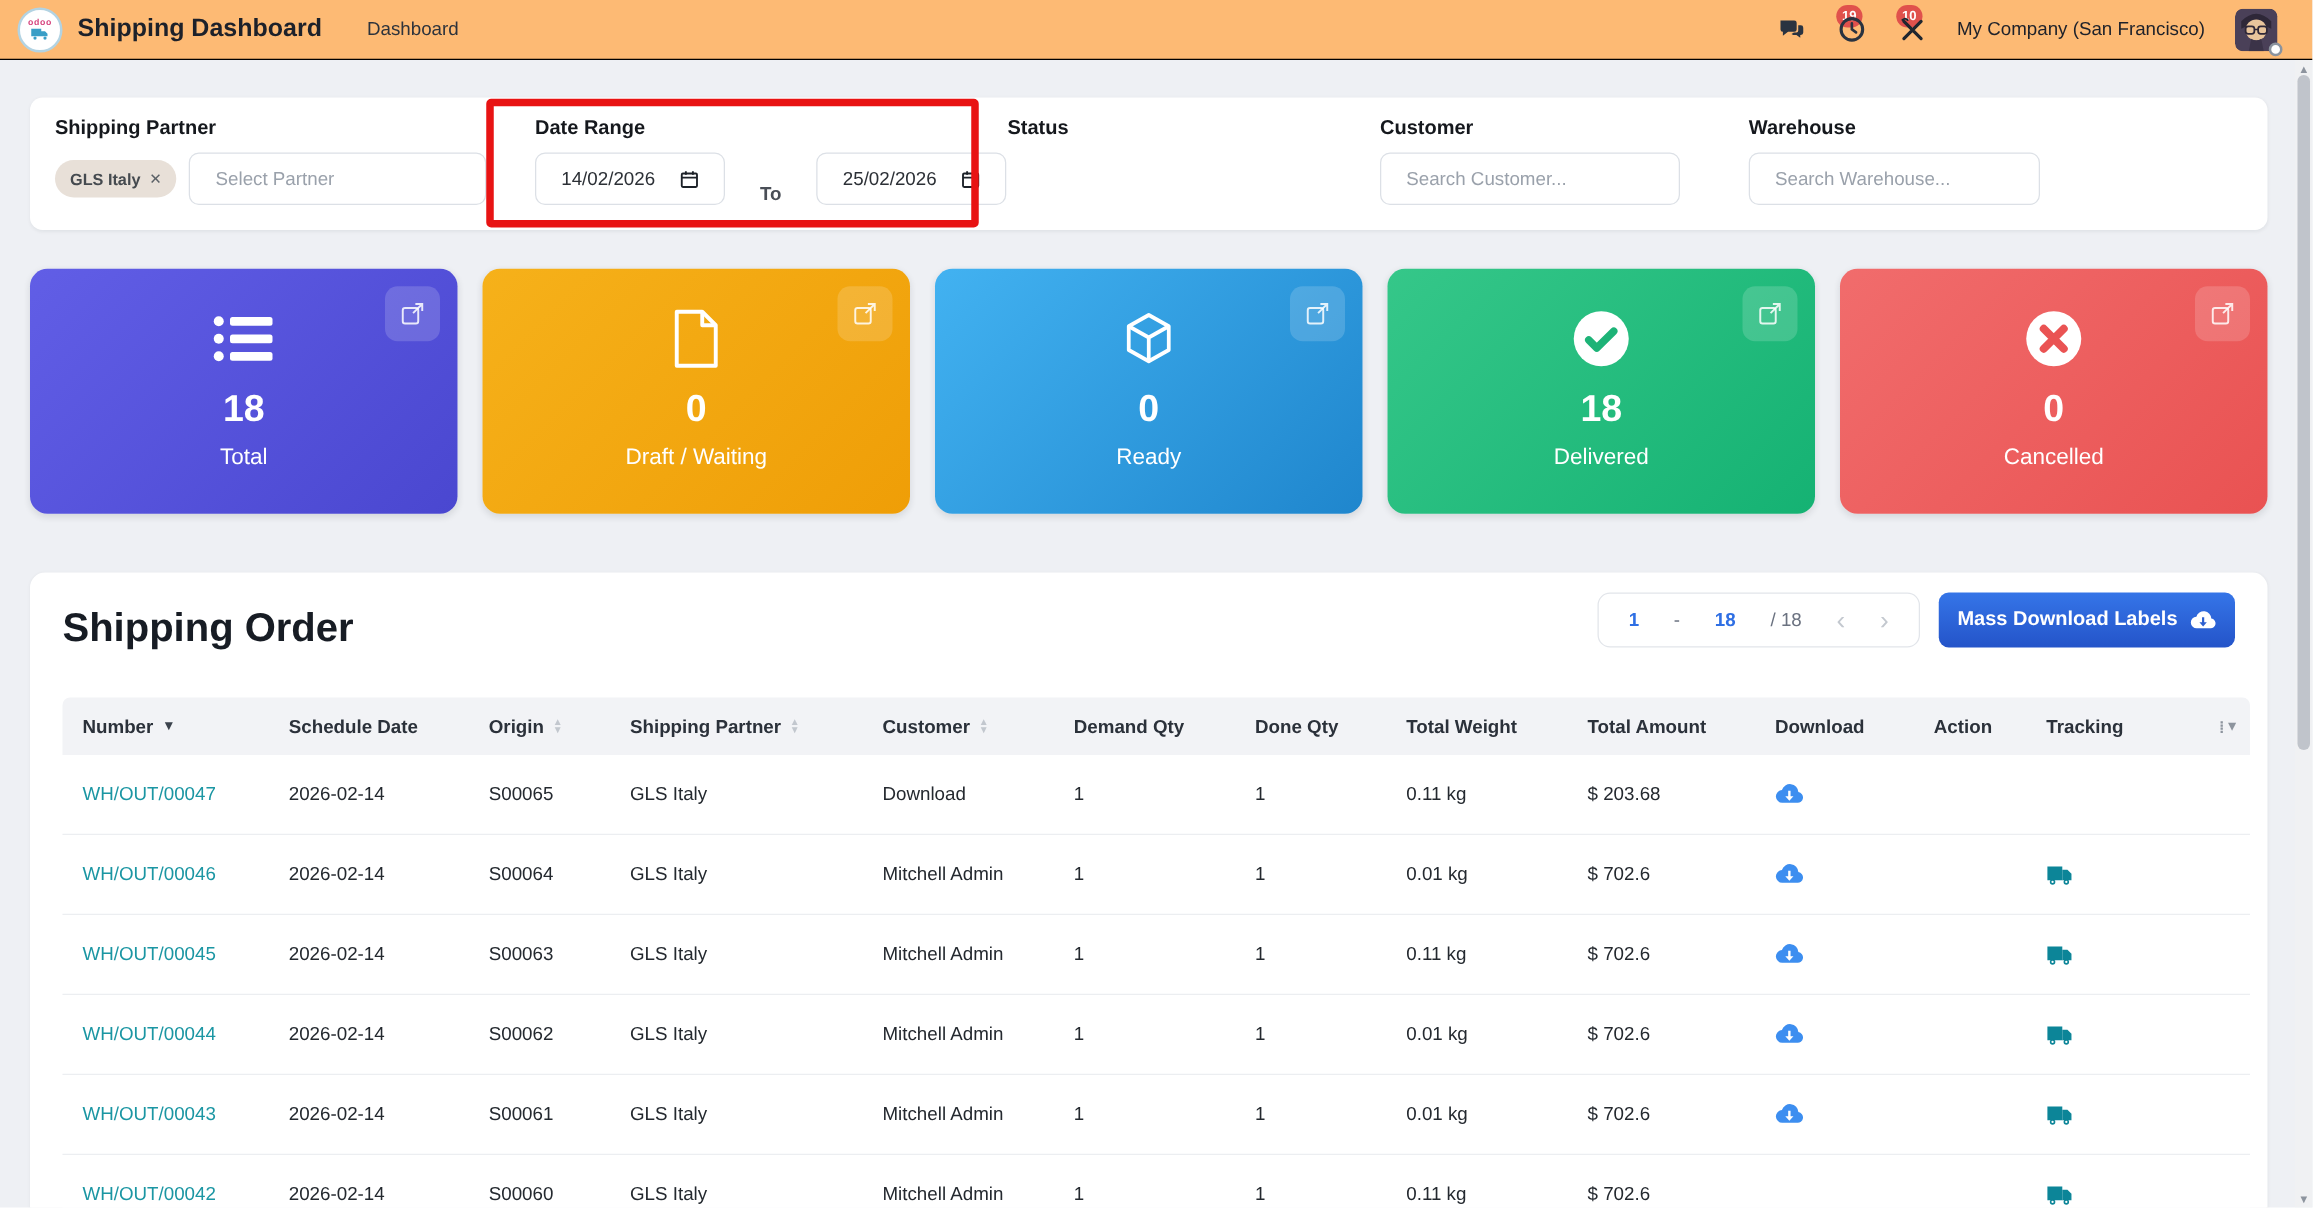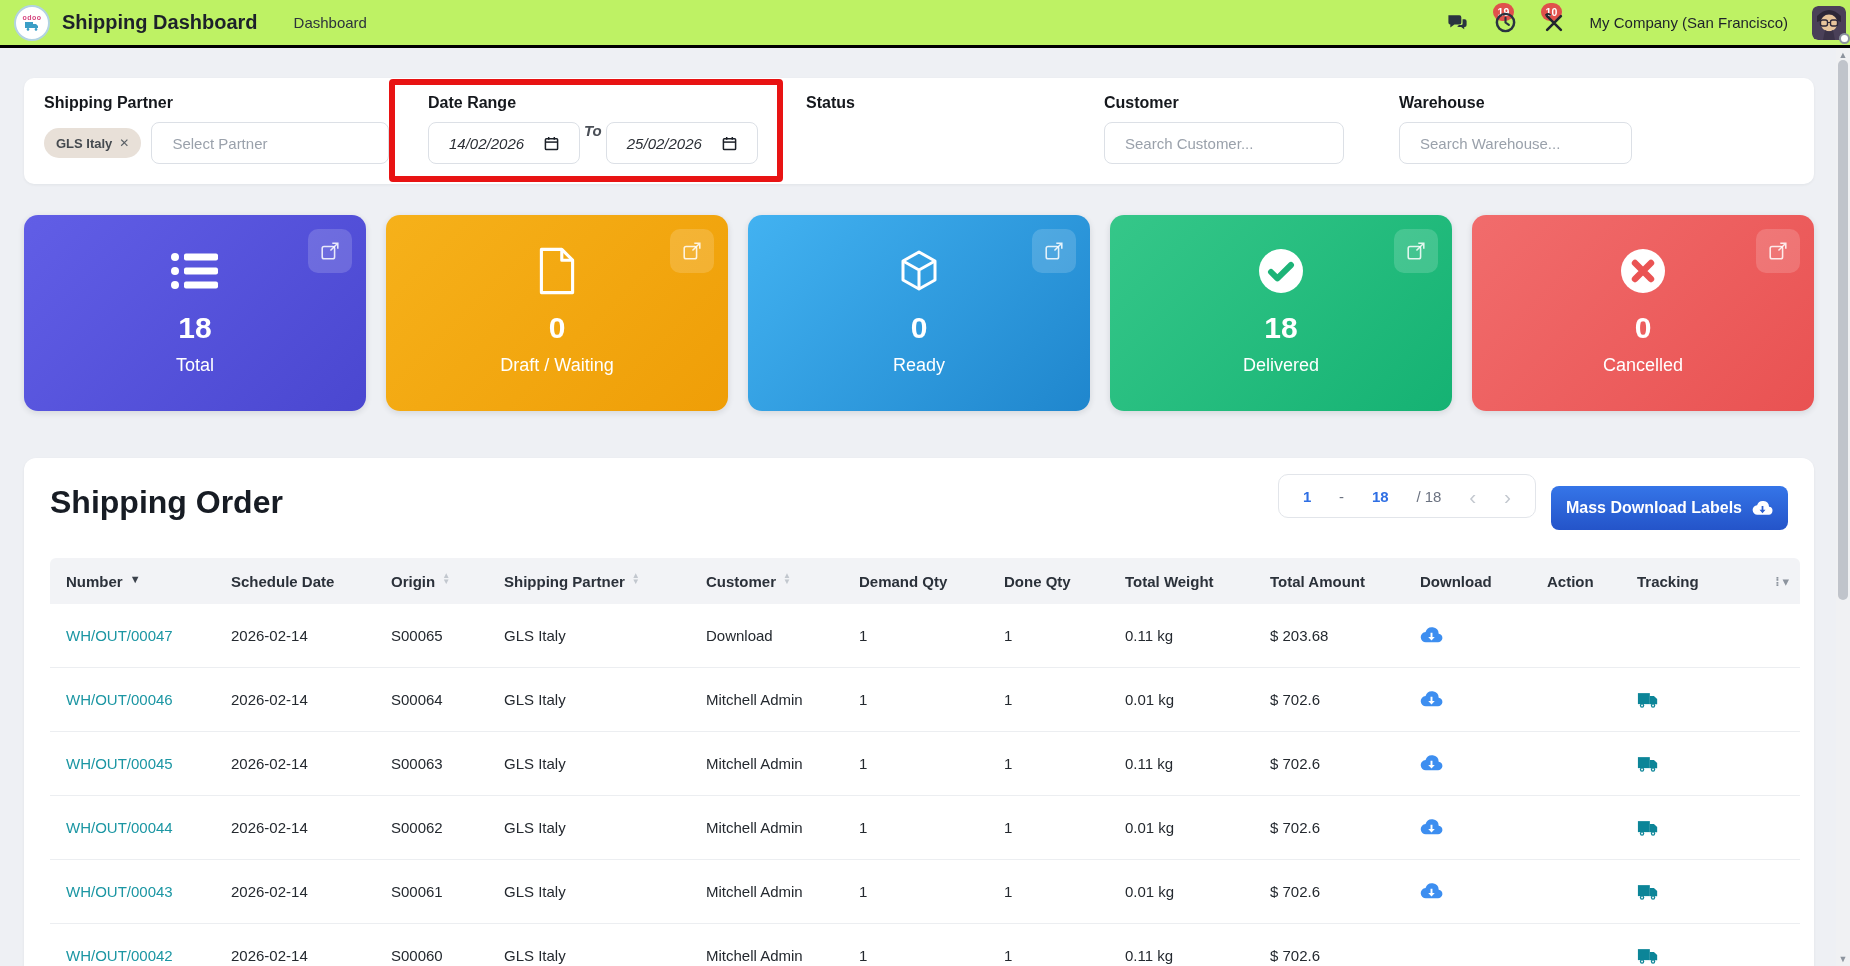--- a/index.html
+++ b/index.html
@@ -1,22 +1,22 @@
 <!DOCTYPE html>
 <html><head>
 <meta charset="utf-8">
 <style>
   * { margin:0; padding:0; box-sizing:border-box; }
   html,body { width:1850px; height:966px; overflow:hidden; }
   body { font-family:"Liberation Sans","DejaVu Sans",sans-serif; background:#eef0f4; }
   #root { position:relative; width:1850px; height:966px; }
 
   
-  .navbar { position:absolute; top:0; left:0; width:1850px; height:48px; background:#bef264;
-            border-bottom:3px solid #000000; display:flex; align-items:center; padding:0 4px 0 14px; z-index:5; }
+  .navbar { position:absolute; top:0; left:0; width:1850px; height:48px; background:#fdba74;
+            border-bottom:1px solid #000000; display:flex; align-items:center; padding:0 28px 0 14px; z-index:5; }
   .logo { width:36px; height:36px; border-radius:50%; border:2px solid #b3d3e2; background:#fff;
           display:flex; flex-direction:column; align-items:center; justify-content:center; line-height:1; }
   .logo .odoo-txt { font-size:7px; font-weight:bold; color:#d6457e; letter-spacing:.5px; }
   .app-title { margin-left:12px; font-size:20px; font-weight:bold; color:#1d212a; }
   .menu-item { margin-left:36px; font-size:15px; color:#2d333c; cursor:pointer; }
   .nav-right { margin-left:auto; display:flex; align-items:center; gap:24px; }
   .icon-wrap { position:relative; width:24px; height:24px; display:flex; align-items:center; justify-content:center; cursor:pointer; }
   .badge { position:absolute; top:-8px; left:13px; min-width:20px; height:18px; padding:0 5px; background:#e0514c;
            color:#fff; font-size:10.5px; font-weight:bold; border-radius:10px; display:flex; align-items:center; justify-content:center;margin-left:34px; }
   .company { font-size:15px; color:#1d212a; }
@@ -32,21 +32,21 @@
   .fgroup .flabel { font-size:16px; font-weight:bold; color:#15181d; display:block; margin-bottom:10px; }
   .finput { height:42px; border:1px solid #dce0e6; border-radius:8px; background:#fff; font-size:15px;
             color:#2c3036; padding:0 20px; display:flex; align-items:center; }
   input.finput { width:100%; outline:none; }
   input.finput::placeholder { color:#9aa1ab; }
   .ghost-text { color:#9aa1ab; }
   .chip { height:30px; background:#e8e0d8; border-radius:15px; display:inline-flex; align-items:center;
           gap:7px; padding:0 12px; font-size:13px; font-weight:bold; color:#454a4f; }
   .chip .x { font-size:12px; font-weight:bold; color:#5a6066; cursor:pointer; }
   .partner-row { display:flex; align-items:center; gap:10px; }
-  .date-row { display:flex; align-items:flex-start; gap:4px;font-style:italic; }
+  .date-row { display:flex; align-items:flex-end; gap:28px; }
   .date-box { width:152px; justify-content:space-between; cursor:pointer; }
   .to-lbl { font-size:15px; font-weight:bold; color:#4a4f57; }
   .red-rect { position:absolute; left:389px; top:79px; width:394px; height:103px; border:6px solid #e81313;
               border-radius:4px; z-index:6; pointer-events:none; }
 
   
   .stats { position:absolute; left:24px; top:215px; width:1790px; display:flex; justify-content:space-between; }
   .stat-card { position:relative; width:342px; height:196px; border-radius:14px; color:#fff; cursor:pointer;
                display:flex; flex-direction:column; align-items:center; box-shadow:0 2px 6px rgba(25,30,40,.12); }
   .stat-card .s-icon { margin-top:30px; height:52px; display:flex; align-items:center; }
@@ -65,28 +65,28 @@
                  border-radius:12px 12px 0 0; box-shadow:0 1px 3px rgba(25,30,40,.06); }
   .orders-title { position:absolute; left:26px; top:26px; font-size:32px; font-weight:bold; color:#171c24; }
   .pager { position:absolute; left:1254px; top:16px; width:258px; height:44px; border:1px solid #e2e5ea;
            border-radius:10px; background:#fff; display:flex; align-items:center; justify-content:space-around;
            font-size:15px; color:#6b7280; padding:0 10px; }
   .pager .pg-num { color:#2f6fe4; font-weight:bold; cursor:pointer; }
   .pager .chev { color:#c3c8cf; font-size:21px; line-height:1; cursor:pointer; }
   .mass-btn { position:absolute; left:1527px; top:16px; width:237px; height:44px; border:none; border-radius:8px;
               background:linear-gradient(180deg,#3575e8,#2454c9); color:#fff; font-size:16px; font-weight:bold;
               display:flex; align-items:center; justify-content:center; gap:10px; cursor:pointer;
-              font-family:"Liberation Sans","DejaVu Sans",sans-serif;margin-top:12px; }
+              font-family:"Liberation Sans","DejaVu Sans",sans-serif; }
 
   
   .table { position:absolute; left:26px; top:100px; width:1750px; }
   .trow { display:grid; grid-template-columns:165px 160px 113px 202px 153px 145px 121px 145px 150px 127px 90px 120px 1fr;
           padding-left:16px; align-items:center; }
   .thead { height:46px; background:#f2f3f6; border-radius:6px 6px 0 0; font-size:15px; font-weight:bold; color:#2b313a; }
-  .th { display:flex; gap:7px; cursor:pointer; }
+  .th { display:flex; align-items:center; gap:7px; cursor:pointer; }
   .sort-both { display:flex; flex-direction:column; color:#c2c7ce; font-size:8px; line-height:.75; }
   .caret-down { color:#3b424c; font-size:11px; }
   .tbody .trow { height:64px; border-bottom:1px solid #eceef1; font-size:15px; color:#24292f; background:#fff; }
   .cell-link { color:#1b96a3; cursor:pointer; }
   .cell-icon { display:flex; align-items:center; cursor:pointer; }
   .col-opts { justify-self:end; padding-right:10px; color:#8d949e; font-size:13px; letter-spacing:1px; cursor:pointer; display:flex; align-items:center; gap:2px;}
 
   
   .scrollbar { position:absolute; right:0; top:48px; width:14px; height:918px; background:#f0f1f3; z-index:7; }
   .sb-thumb { position:absolute; left:2px; top:12px; width:10px; height:540px; background:#c0c4cb; border-radius:6px; }

